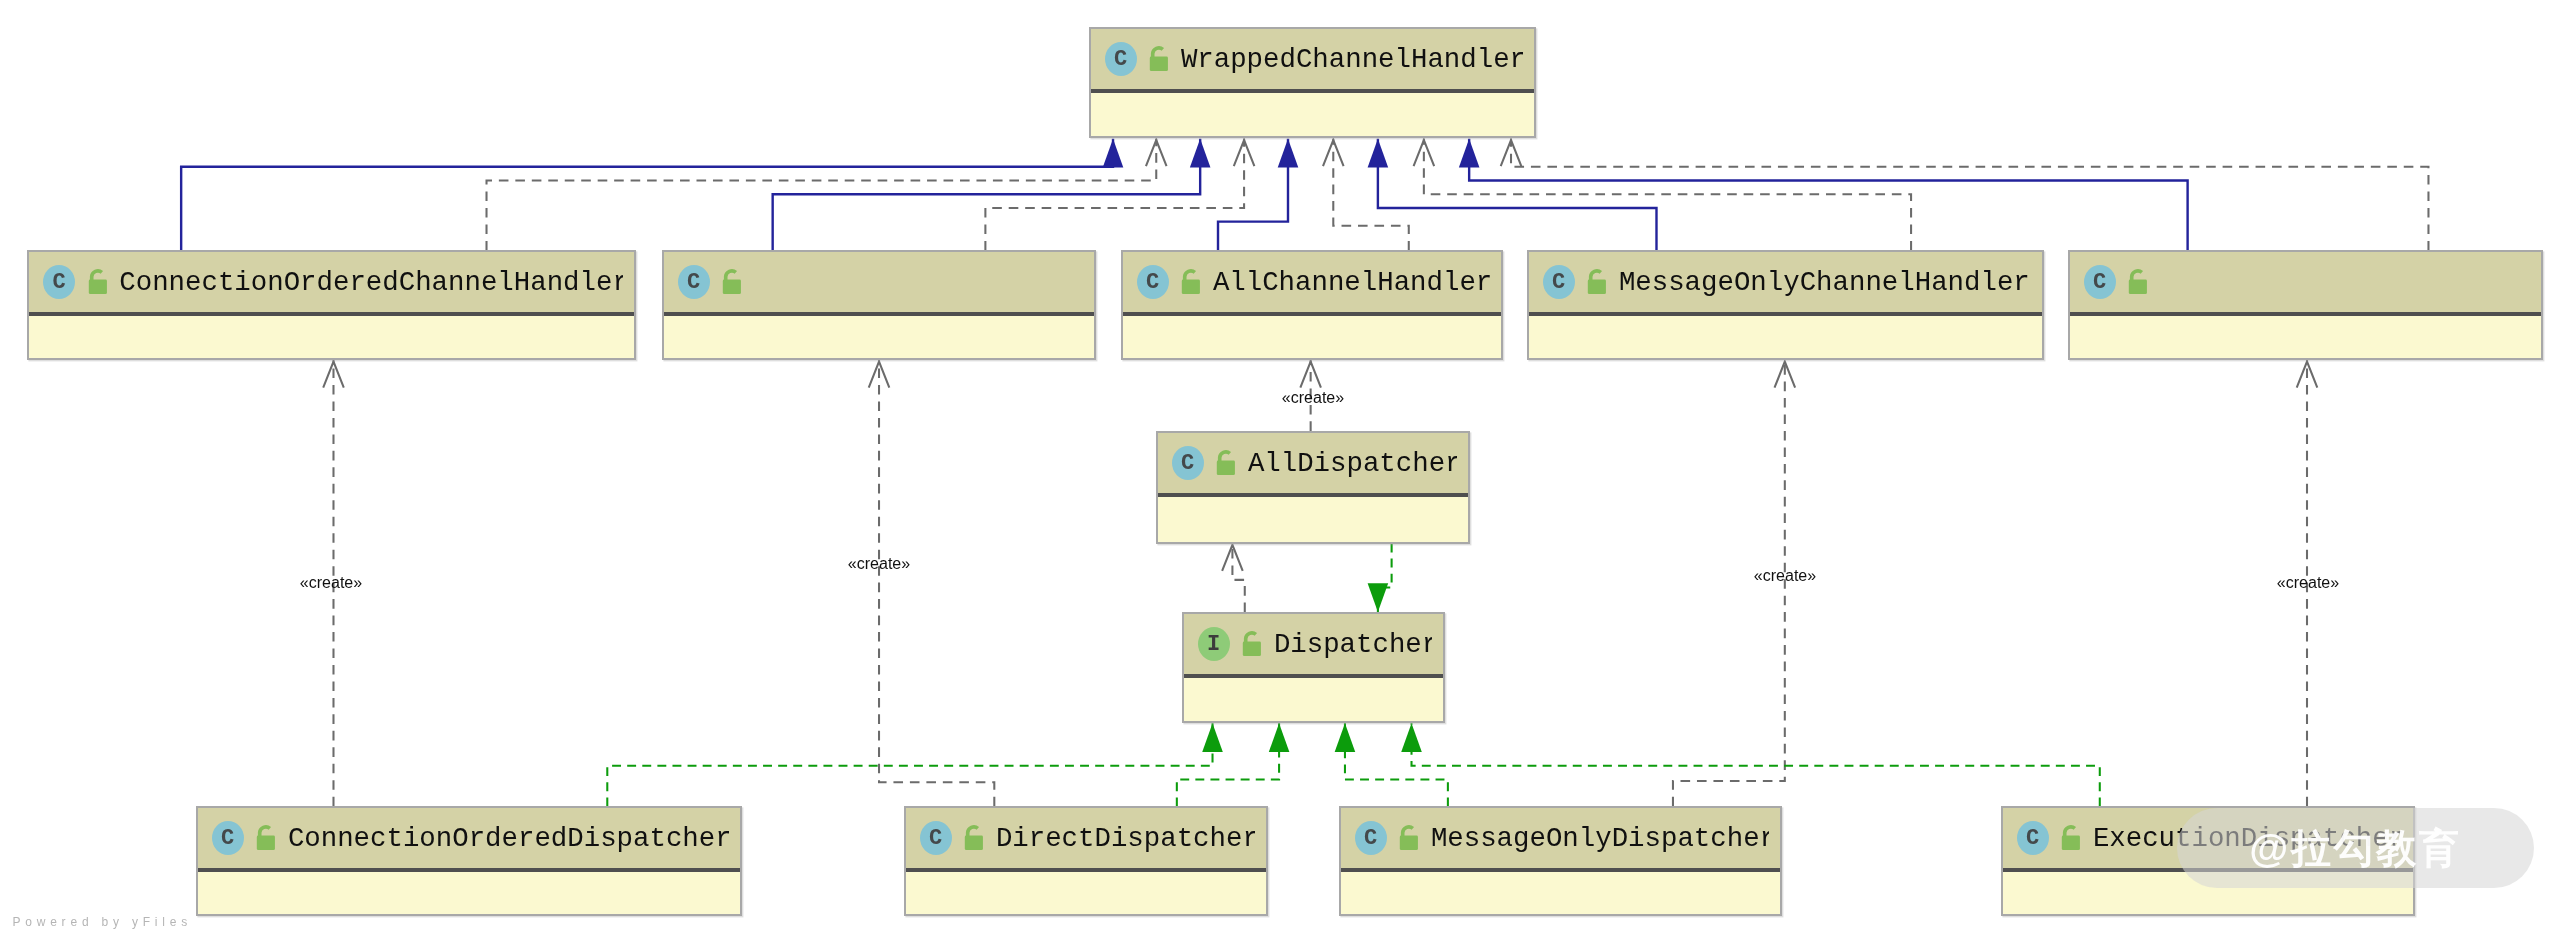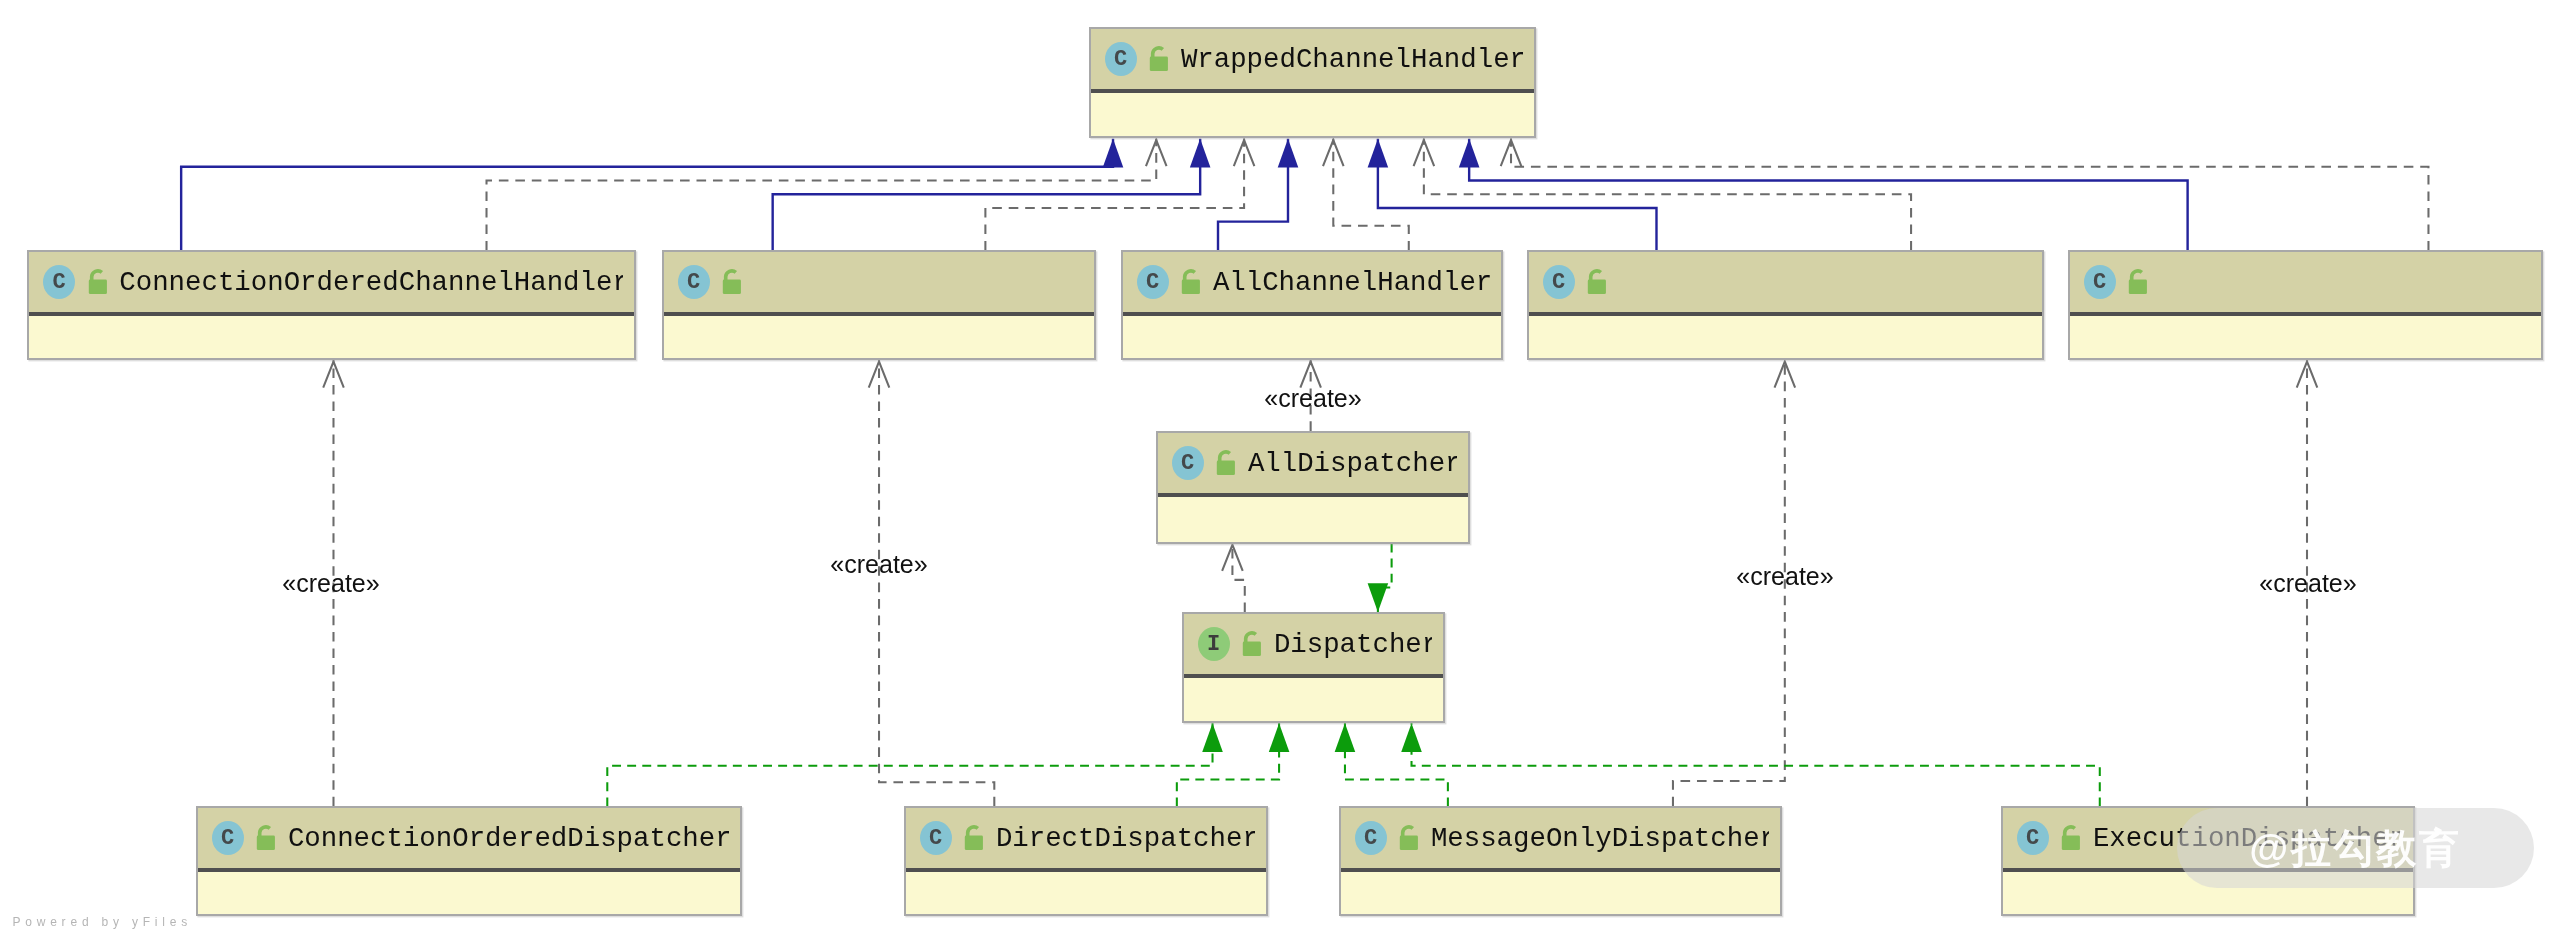--- a/index.html
+++ b/index.html
@@ -42,21 +42,21 @@
   .title{
     flex:1 1 auto;text-align:left;
     font-family:"Liberation Mono","DejaVu Sans Mono",monospace;
     font-size:27.4px;color:var(--title-text);
     white-space:nowrap;overflow:hidden;
   }
   .create-label{
     position:absolute;
     transform:translate(-50%,-50%);
     font-family:"Liberation Sans",sans-serif;
-    font-size:25px;color:var(--create-text);
+    font-size:16px;color:var(--create-text);
     white-space:nowrap;
   }
   .watermark{
     position:absolute;left:2177px;top:808px;
     width:357px;height:80px;border-radius:55px;
     background:var(--wm-bg);
     display:flex;align-items:center;justify-content:center;
     z-index:50;
   }
   .watermark span{
@@ -205,20 +205,21 @@
         </div>
         <div class="body"></div>
       </div>
       <div class="node" style="left: 1527px; top: 250px; width: 517px; height: 110px;">
         <div class="hdr">
           <span class="badge class">C</span>
           <svg class="lock" viewBox="0 0 34 40" width="25" height="29">
             <path d="M9 17 v-5 a8.5 8.5 0 0 1 14 -6" fill="none" stroke="#85bd58" stroke-width="5"></path>
             <rect x="5" y="16" width="25" height="20" rx="2" fill="#85bd58"></rect>
           </svg>
+          <span class="title">MessageOnlyChannelHandler</span>
         </div>
         <div class="body"></div>
       </div>
       <div class="node" style="left: 2068px; top: 250px; width: 475px; height: 110px;">
         <div class="hdr">
           <span class="badge class">C</span>
           <svg class="lock" viewBox="0 0 34 40" width="25" height="29">
             <path d="M9 17 v-5 a8.5 8.5 0 0 1 14 -6" fill="none" stroke="#85bd58" stroke-width="5"></path>
             <rect x="5" y="16" width="25" height="20" rx="2" fill="#85bd58"></rect>
           </svg>

